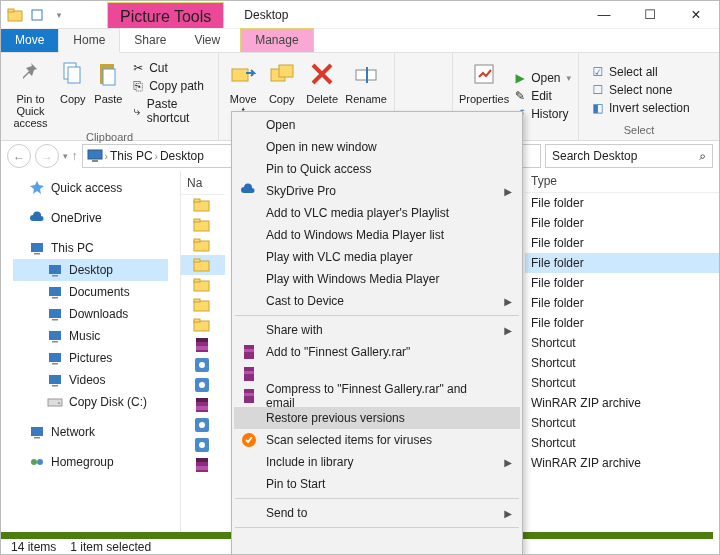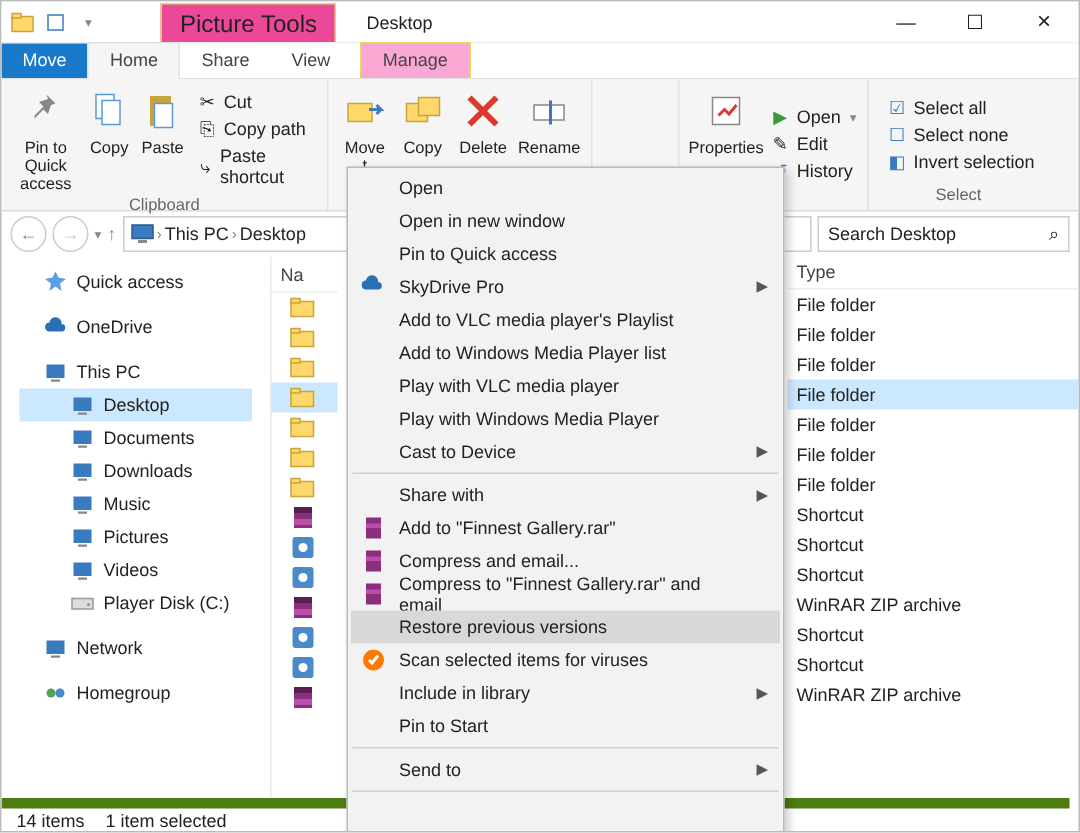--- a/index.html
+++ b/index.html
@@ -343,21 +343,21 @@
         </span>
         <span>Videos</span>
       </div>
       <div class="tnode l2">
         <span class="ti">
           <svg width="16" height="16">
             <rect x="1" y="5" width="14" height="7" fill="#ddd" stroke="#999"></rect>
             <circle cx="12" cy="9" r="1" fill="#6a6"></circle>
           </svg>
         </span>
-        <span>Player Disk (C:)</span>
+        <span>Copy Disk (C:)</span>
       </div>
       <div style="height: 8px;"></div>
       <div class="tnode">
         <span class="ti">
           <svg width="16" height="16">
             <rect x="2" y="3" width="12" height="9" fill="#3a7bbf"></rect>
             <rect x="5" y="13" width="6" height="1.5" fill="#888"></rect>
           </svg>
         </span>
         <span>Network</span>
@@ -608,21 +608,20 @@
       </span>
       <span>Add to "Finnest Gallery.rar"</span>
     </div>
     <div class="mi">
       <span class="mic">
         <svg width="16" height="16">
           <rect x="3" y="1" width="10" height="14" fill="#8B2E7D"></rect>
           <rect x="3" y="5" width="10" height="3" fill="#b84fa8"></rect>
         </svg>
       </span>
-      <span>Compress and email...</span>
     </div>
     <div class="mi">
       <span class="mic">
         <svg width="16" height="16">
           <rect x="3" y="1" width="10" height="14" fill="#8B2E7D"></rect>
           <rect x="3" y="5" width="10" height="3" fill="#b84fa8"></rect>
         </svg>
       </span>
       <span>Compress to "Finnest Gallery.rar" and email</span>
     </div>

